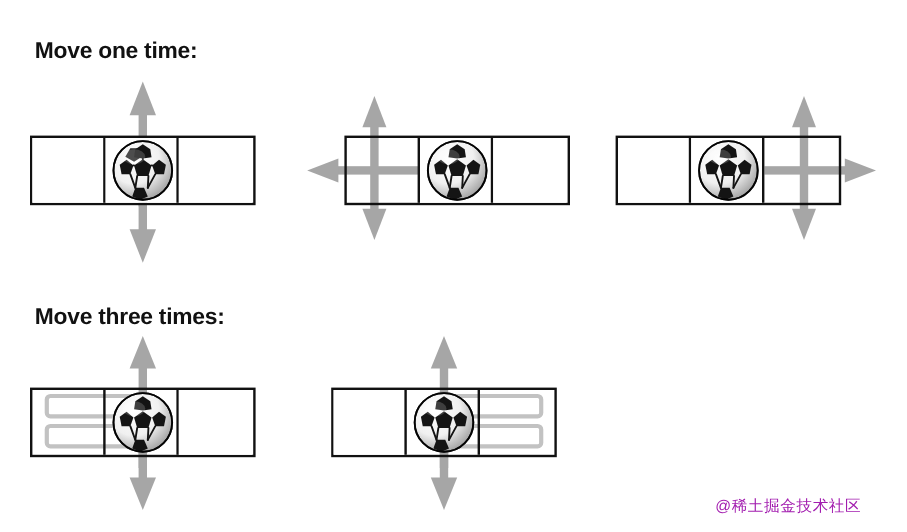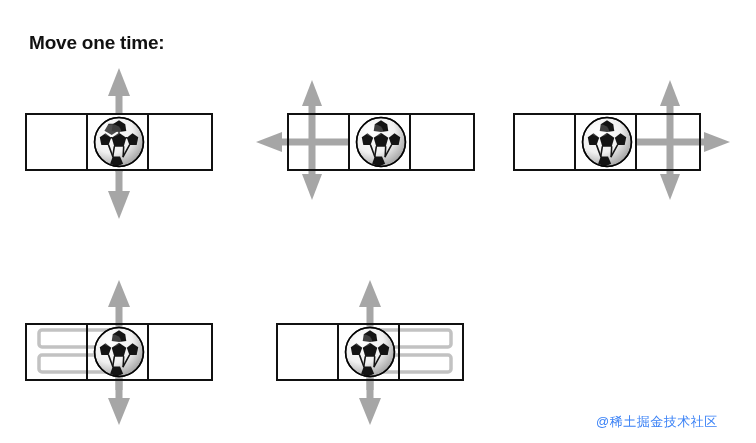--- a/index.html
+++ b/index.html
@@ -47,33 +47,34 @@
   }
   .ball svg{display:block;}
 
   
   .arrow-layer{position:absolute;left:0;top:0;z-index:2;pointer-events:none;}
   .arrow-layer svg{display:block;overflow:visible;}
 
   .wm{
     position:absolute;
     font-size:13px;
-    color:#3b82f6;
+    color:#a21caf;
     white-space:nowrap;
     letter-spacing:0.5px;
   }
 </style>
 </head>
 <body>
 
 <div class="stage">
 
   <div class="heading" style="left:29px;top:33px;">Move one time:</div>
 
 
+  <div class="heading" style="left:29px;top:255px;">Move three times:</div>
 
   <div class="diagram">
 
     <div class="arrow-layer">
       <svg width="756" height="443" viewBox="0 0 756 443" aria-hidden="true">
         <g fill="#a6a6a6">
 
           <rect x="115.5" y="82" width="7" height="90"></rect>
           <polygon points="119,68 130,96 108,96"></polygon>
 

